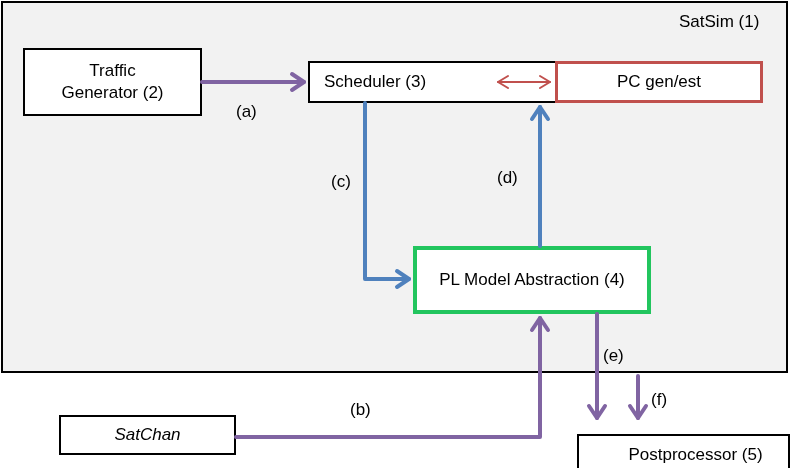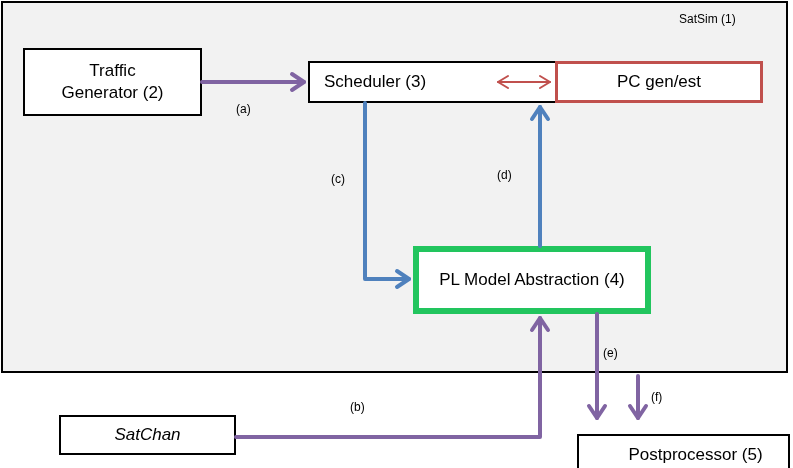--- a/index.html
+++ b/index.html
@@ -3,36 +3,36 @@
 <meta charset="utf-8">
 <style>
   html, body { margin:0; padding:0; background:#ffffff; }
   body { width:793px; height:468px; position:relative; overflow:hidden;
          font-family:"Liberation Sans", sans-serif; color:#000; }
   .outer { position:absolute; left:1px; top:1px; width:787px; height:372px;
            background:#f2f2f2; border:2px solid #000; box-sizing:border-box; }
   .box { position:absolute; background:#fff; border:2px solid #000; box-sizing:border-box;
          display:flex; align-items:center; justify-content:center; text-align:center;
          font-size:17px; line-height:22px; }
-  .lbl { position:absolute; font-size:12px; }
+  .lbl { position:absolute; font-size:17px; }
   svg { position:absolute; left:0; top:0; }
 </style>
 </head>
 <body>
 
 <div class="outer"></div>
 <div class="lbl" style="left:679px; top:12px;">SatSim (1)</div>
 
 <div class="box" style="left:23px; top:48px; width:179px; height:68px; padding:16px 30px;">Traffic Generator (2)</div>
 
 <div class="box" style="left:308px; top:61px; width:449px; height:42px; justify-content:flex-start; padding-left:14px;">Scheduler (3)</div>
 
 <div class="box" style="left:555px; top:61px; width:208px; height:42px; border:3px solid #c0504d;">PC gen/est</div>
 
-<div class="box" style="left:413px; top:246px; width:238px; height:68px; border:6px solid #22c55e; padding:0 18px;">PL Model Abstraction (4)</div>
+<div class="box" style="left:413px; top:246px; width:238px; height:68px; border:4px solid #22c55e; padding:0 18px;">PL Model Abstraction (4)</div>
 
 <div class="box" style="left:59px; top:415px; width:177px; height:40px;font-style:italic;">SatChan</div>
 
 <div class="box" style="left:577px; top:434px; width:213px; height:42px;padding-left:24px;">Postprocessor (5)</div>
 
 <svg width="793" height="468">
   <g fill="none" stroke-linecap="round" stroke-linejoin="round">
     <g stroke="#8064a2" stroke-width="4">
       <line x1="202" y1="82" x2="304" y2="82"></line>
       <polyline points="292,74 304,82 292,90"></polyline>

